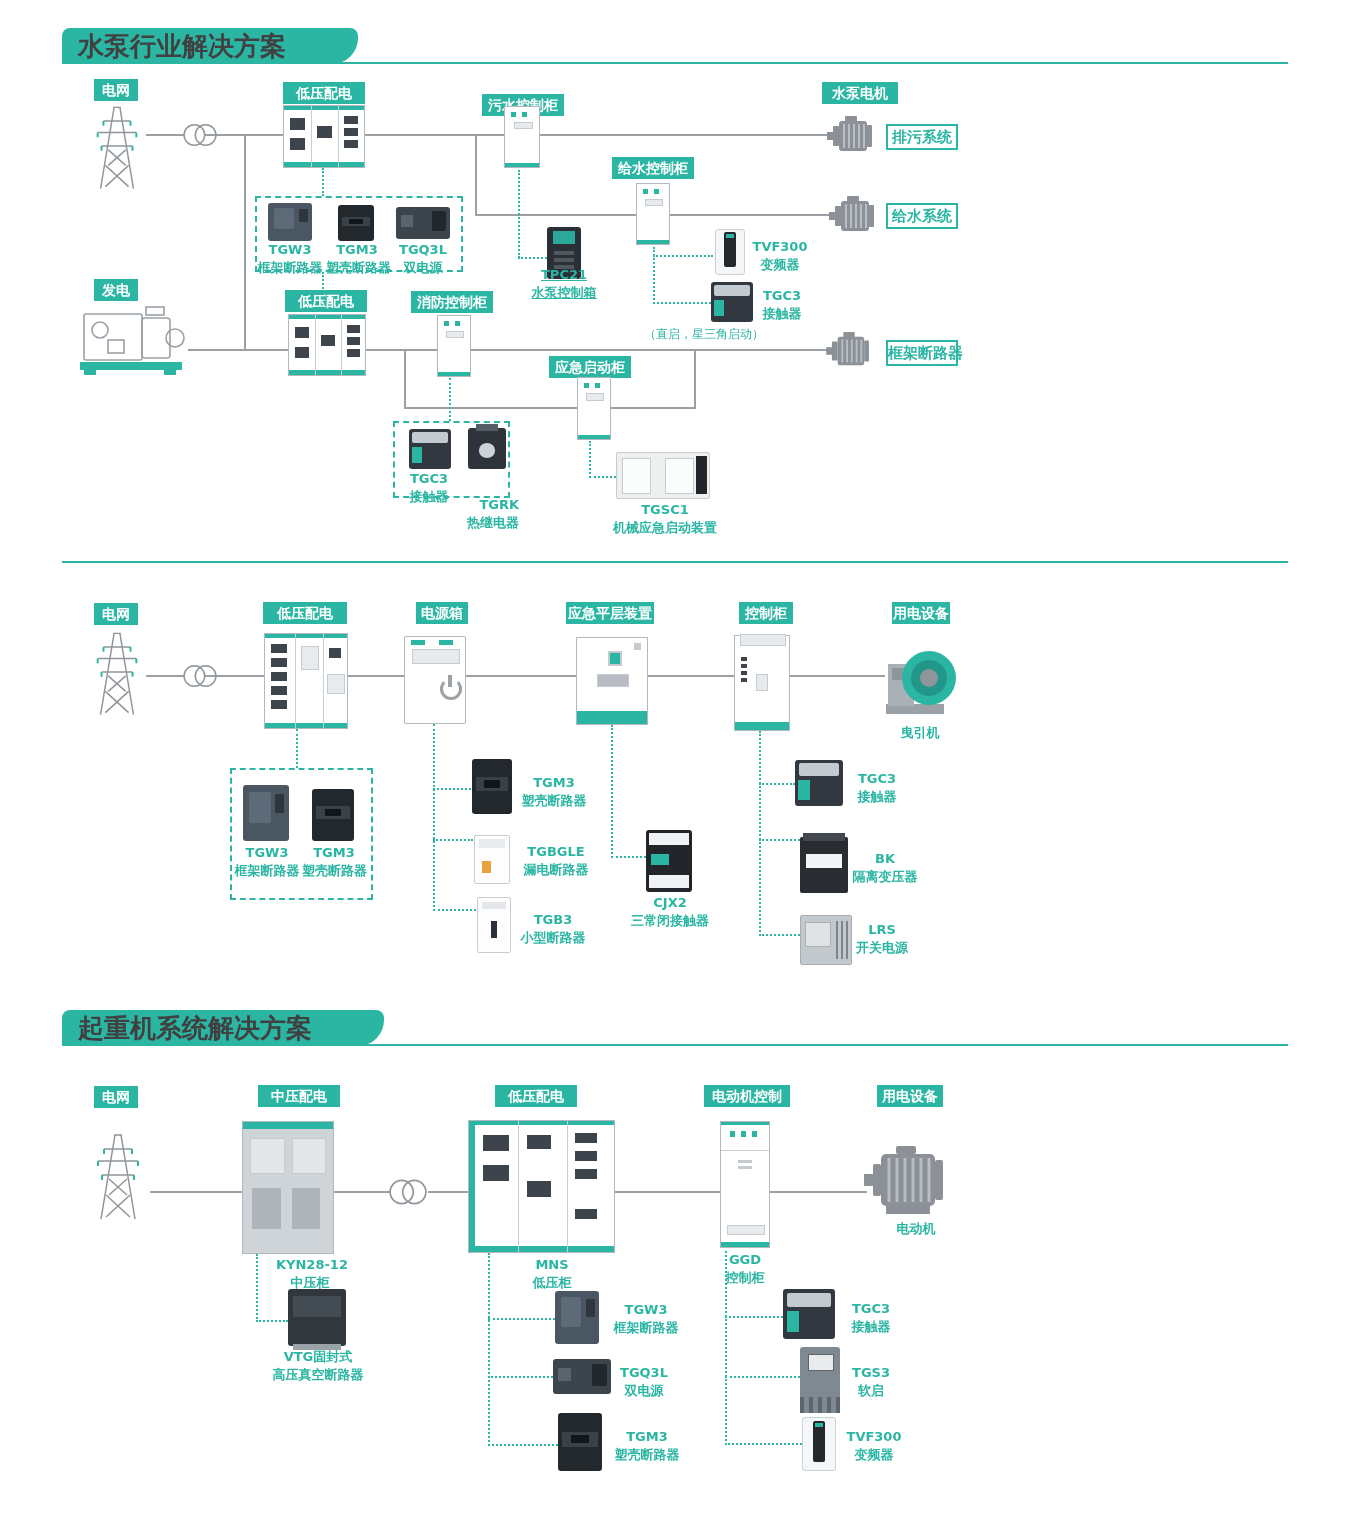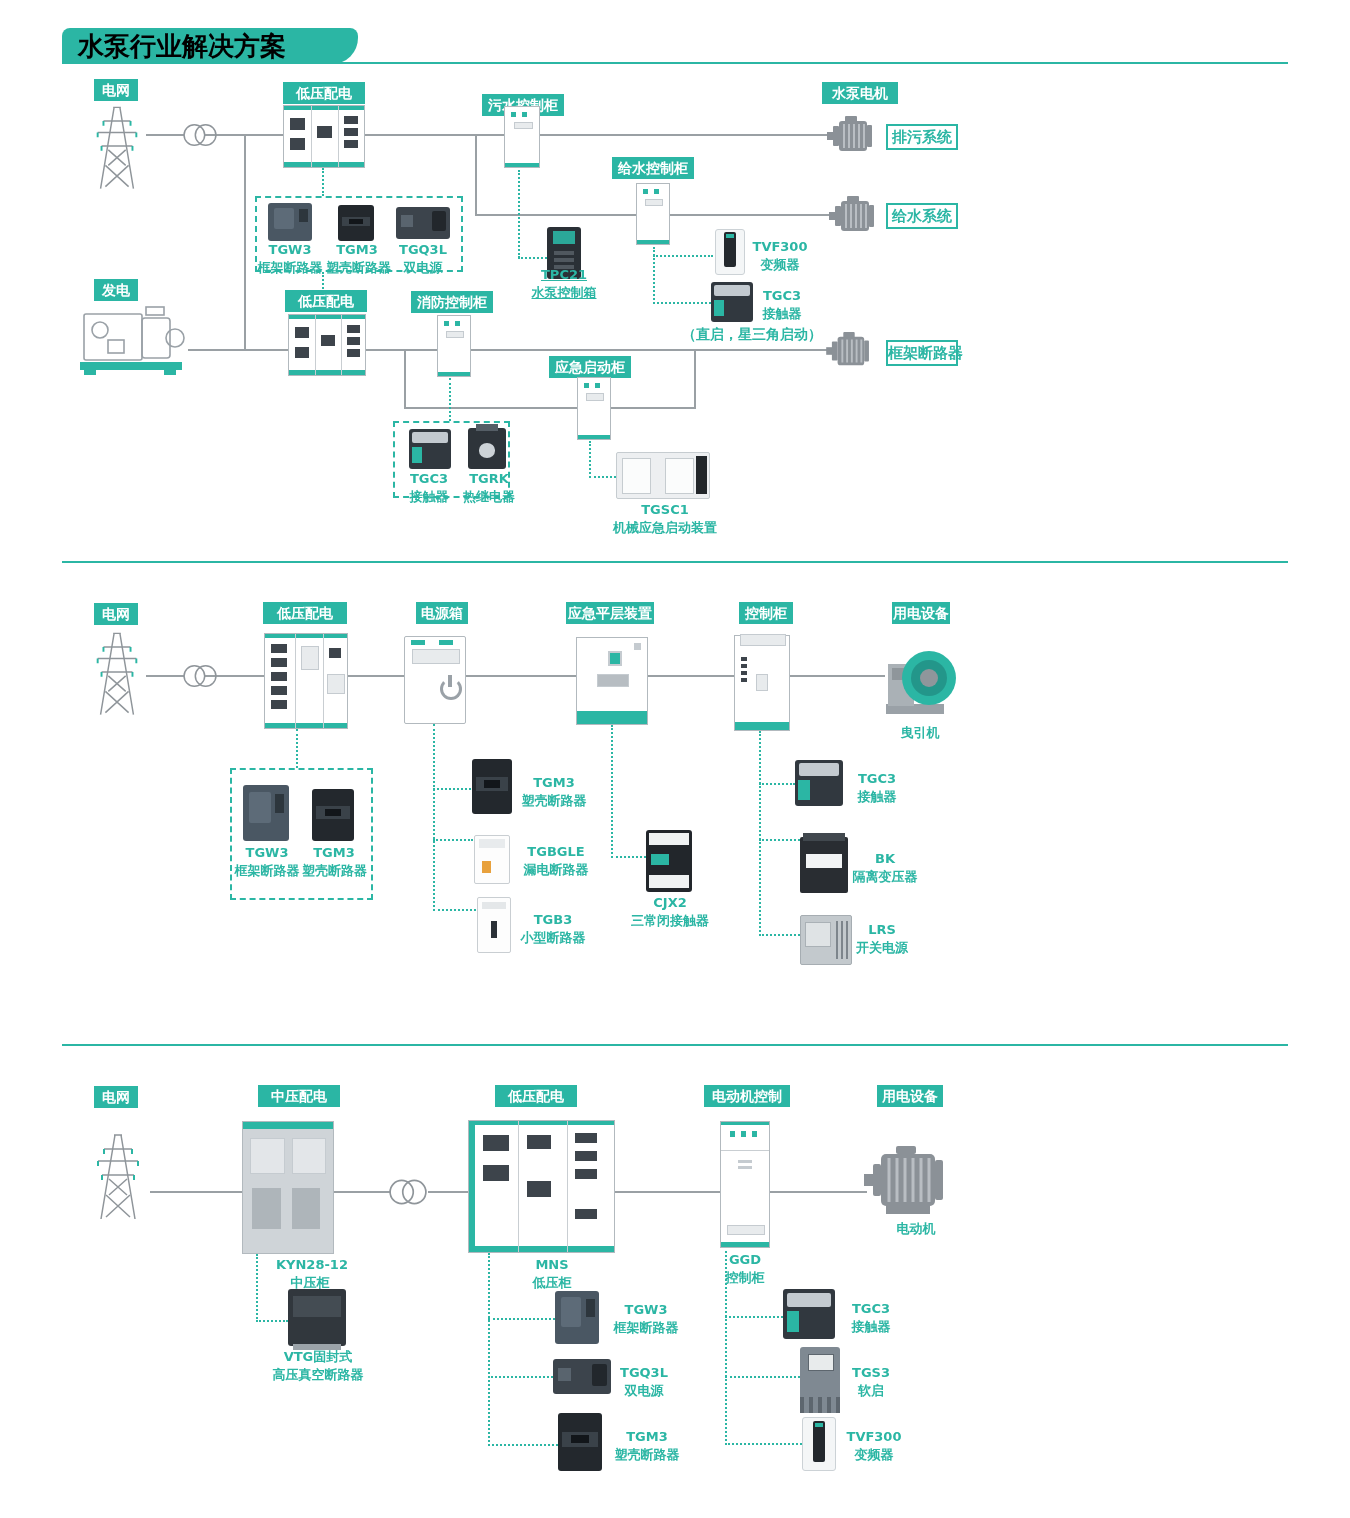--- a/index.html
+++ b/index.html
@@ -1,33 +1,33 @@
 <!DOCTYPE html>
 <html><head>
 <meta charset="utf-8">
 <style>
   :root{ --accent:#2bb6a4; --accent-dark:#23968a; --line:#9aa0a4; --dk:#3d444b; --cabborder:#b2b9be; }
   html,body{margin:0;padding:0;background:#fff;}
   .page{position:relative;width:1350px;height:1518px;background:#fff;overflow:hidden;
         font-family:"DejaVu Sans","Liberation Sans",sans-serif;}
   .abs{position:absolute;}
-  .banner{background:var(--accent);color:#000000;font-weight:bold;font-size:26px;line-height:36px;
+  .banner{background:var(--accent);color:#404040;font-weight:bold;font-size:26px;line-height:36px;
           padding-left:16px;border-radius:8px 8px 26px 0;white-space:nowrap;}
   .rule{height:2px;background:var(--accent);}
   .tag{background:var(--accent);color:#fff;font-size:14px;font-weight:bold;text-align:center;
        height:22px;line-height:22px;white-space:nowrap;}
   .sysbox{border:2px solid var(--accent);color:var(--accent);background:#fff;font-size:15px;
           font-weight:bold;text-align:center;height:26px;line-height:22px;box-sizing:border-box;white-space:nowrap;}
   .hline{height:2px;background:var(--line);}
   .vline{width:2px;background:var(--line);}
   .dh{border-top:2px dotted var(--accent);height:0;}
   .dv{border-left:2px dotted var(--accent);width:0;}
   .dbox{border:2px dashed var(--accent);box-sizing:border-box;}
   .clabel{color:var(--accent);font-size:13px;font-weight:bold;text-align:center;line-height:1.35;white-space:nowrap;}
-  .note{color:var(--accent);font-size:14px;font-weight:bold;text-align:right;white-space:nowrap;}
+  .note{color:var(--accent);font-size:12px;font-weight:normal;text-align:left;white-space:nowrap;}
   .dev{position:absolute;}
   .cab{background:#fff;border:1px solid var(--cabborder);box-sizing:border-box;}
   .cab>div{position:absolute;}
   .tband{left:0;top:0;right:0;height:4px;background:var(--accent);}
   .bband{left:0;bottom:0;right:0;height:5px;background:var(--accent);}
   .btn3{left:18%;top:9%;width:64%;height:5px;background:repeating-linear-gradient(90deg,var(--accent) 0 5px,transparent 5px 11px);}
   .win{background:#e8ebed;border:1px solid #c5cbd0;}
   .dk{background:var(--dk);}
   .vd{top:0;bottom:0;width:1px;background:#c9ced2;}
   
@@ -272,21 +272,21 @@
     <div class="win" style="left:25%;top:25%;width:50%;height:9%;"></div>
   </div>
 
   <div class="abs dbox" style="left:393px;top:421px;width:117px;height:77px;"></div>
   <div class="dev d-tgc3" style="left:409px;top:429px;width:42px;height:40px;"></div>
   <div class="dev d-tgrk" style="left:468px;top:428px;width:38px;height:41px;"></div>
   <div class="abs clabel" style="left:397px;top:470px;width:64px;">
     <div>TGC3</div>
     <div>接触器</div>
   </div>
-  <div class="abs clabel" style="left:459px;top:470px;width:60px;">
+  <div class="abs clabel" style="left:459px;top:496px;width:60px;text-align:right;">
     <div>TGRK</div>
     <div>热继电器</div>
   </div>
 
   <div class="dev d-tgsc1" style="left:616px;top:452px;width:94px;height:47px;">
       <div class="mid"></div>
     </div>
   <div class="abs clabel" style="left:607px;top:501px;width:116px;">
     <div>TGSC1</div>
     <div>机械应急启动装置</div>
@@ -420,20 +420,21 @@
   <div class="abs clabel" style="left:850px;top:850px;width:70px;">
     <div>BK</div>
     <div>隔离变压器</div>
   </div>
   <div class="dev d-lrs" style="left:800px;top:915px;width:52px;height:50px;"></div>
   <div class="abs clabel" style="left:850px;top:921px;width:64px;">
     <div>LRS</div>
     <div>开关电源</div>
   </div>
 
+  <div class="abs banner" style="left:62px;top:1010px;width:306px;height:36px;">起重机系统解决方案</div>
   <div class="abs rule" style="left:62px;top:1044px;width:1226px;"></div>
 
   <div class="abs hline" style="left:150px;top:1191px;width:93px;"></div>
   <div class="abs hline" style="left:334px;top:1191px;width:56px;"></div>
   <div class="abs hline" style="left:428px;top:1191px;width:41px;"></div>
   <div class="abs hline" style="left:615px;top:1191px;width:106px;"></div>
   <div class="abs hline" style="left:770px;top:1191px;width:97px;"></div>
 
   <div class="abs dv" style="left:256px;top:1254px;height:68px;"></div>
   <div class="abs dh" style="left:256px;top:1320px;width:32px;"></div>

